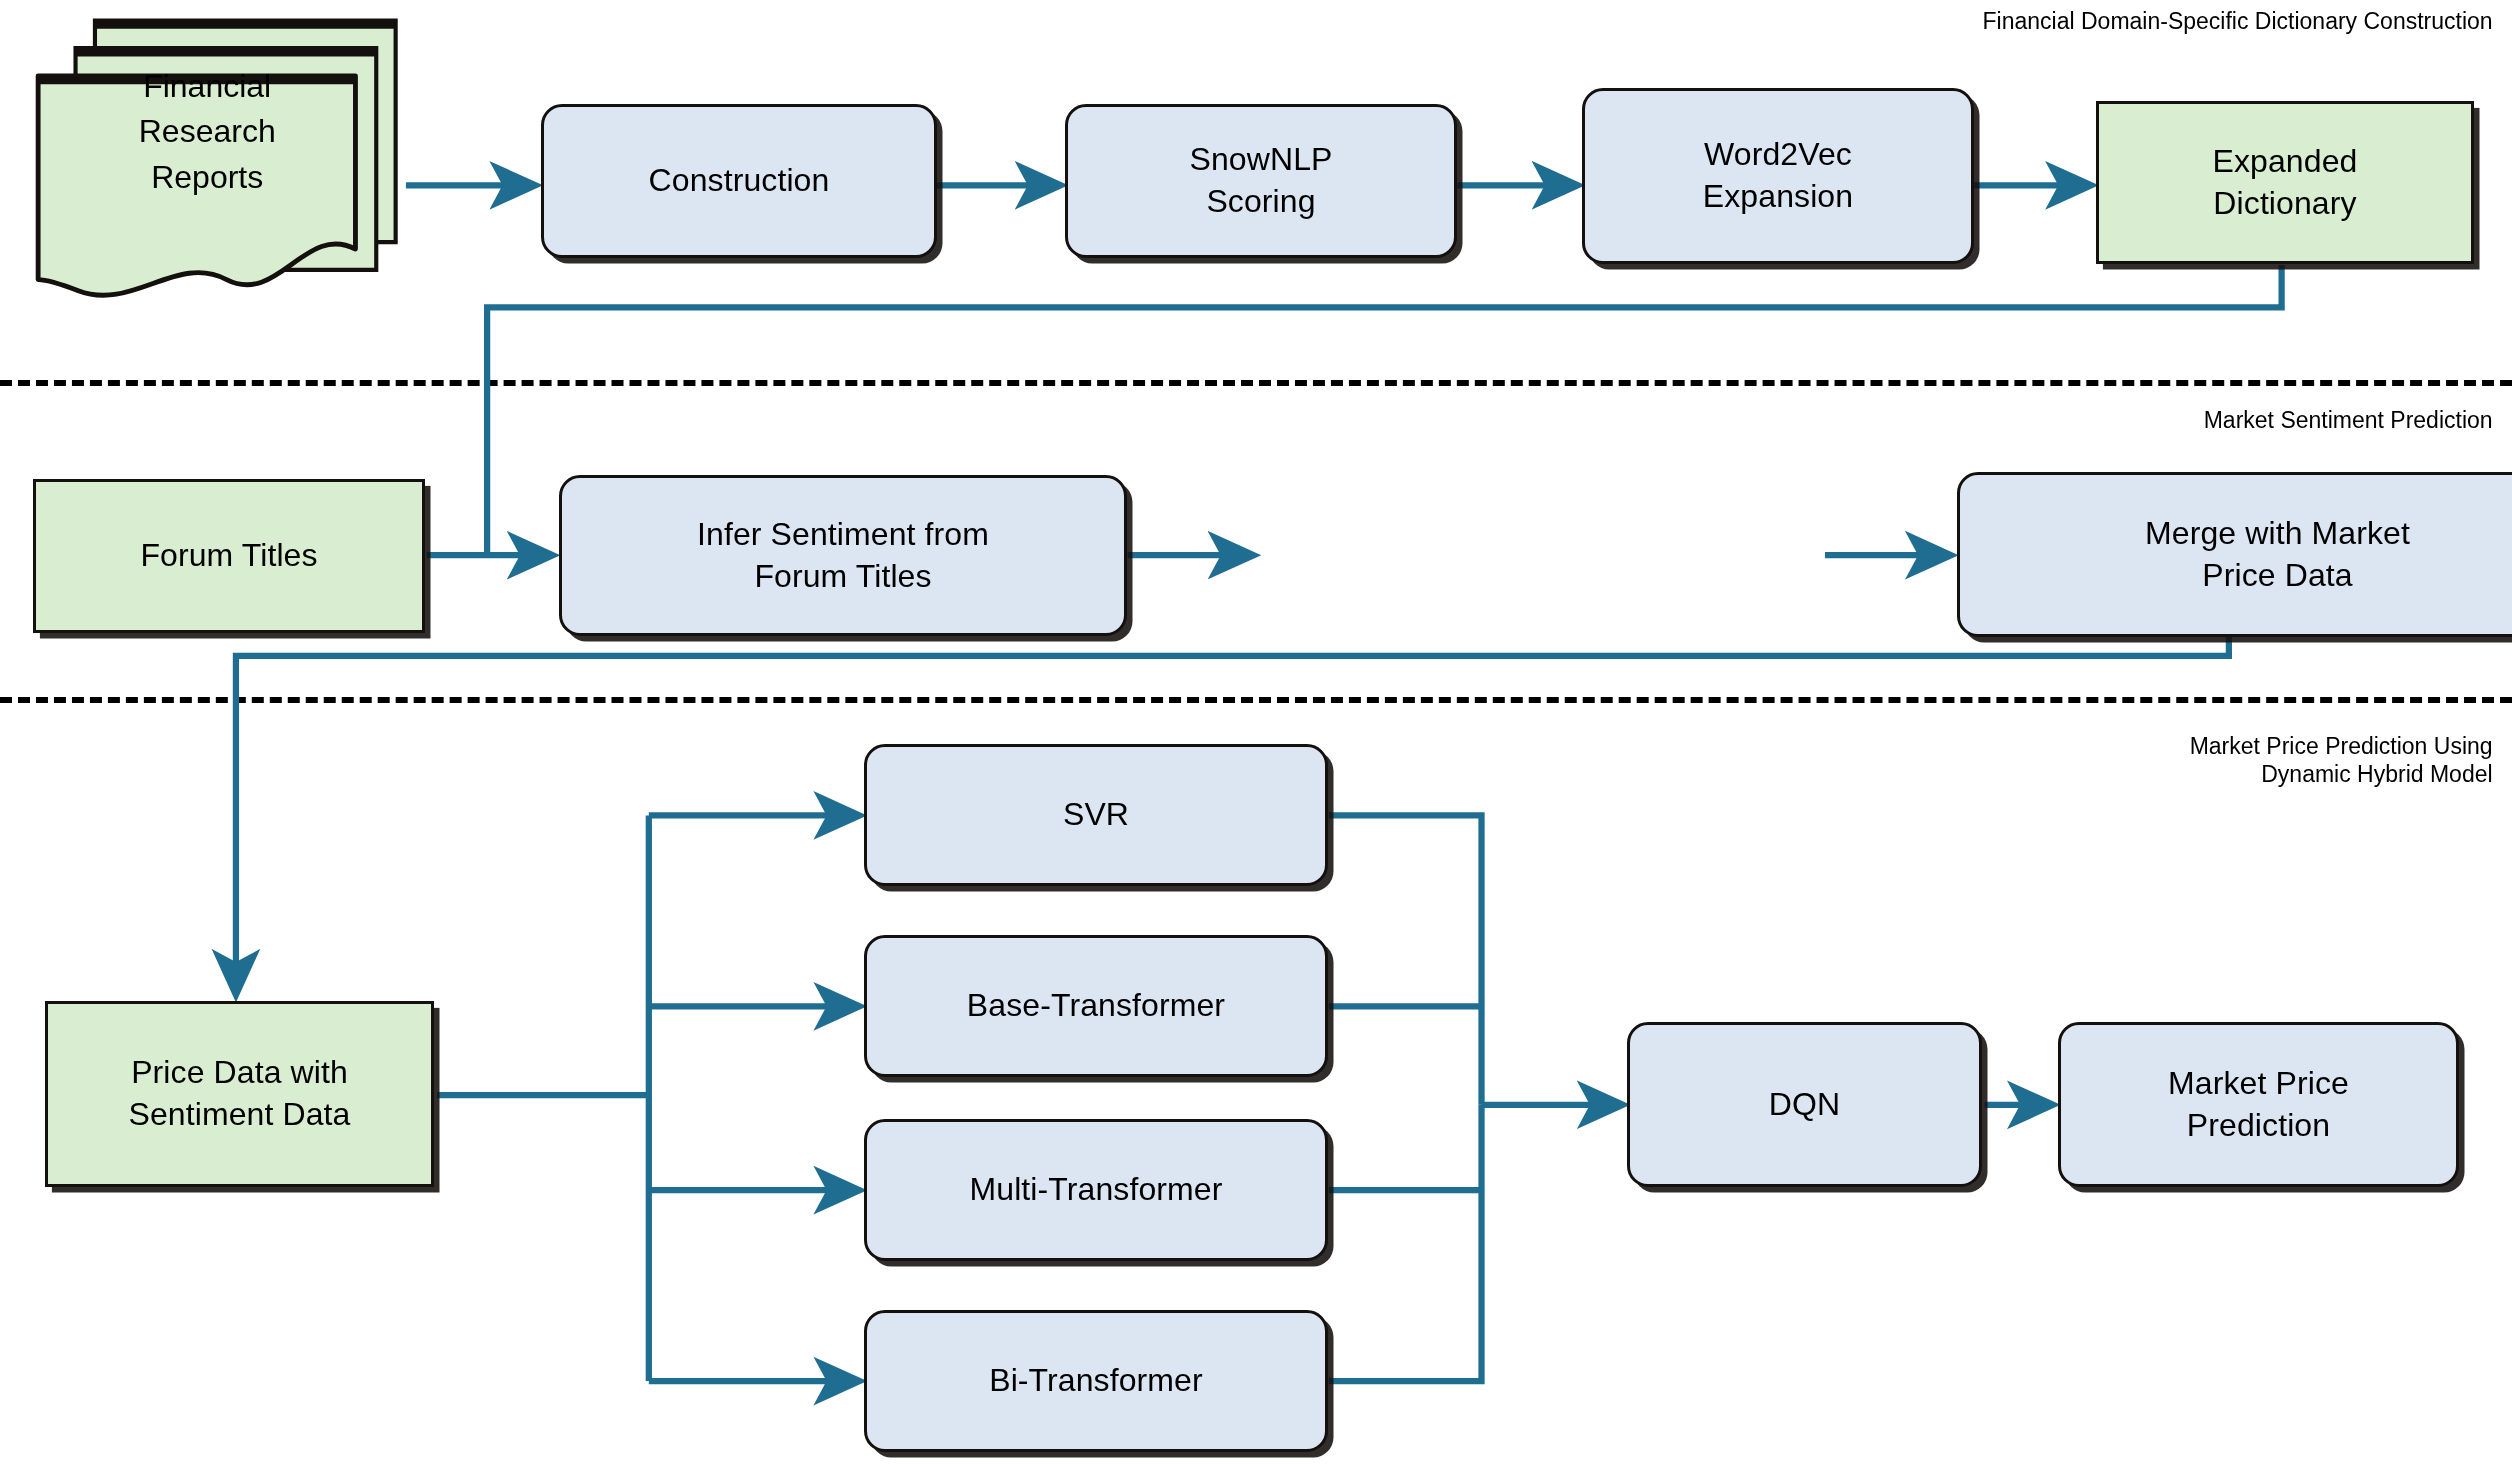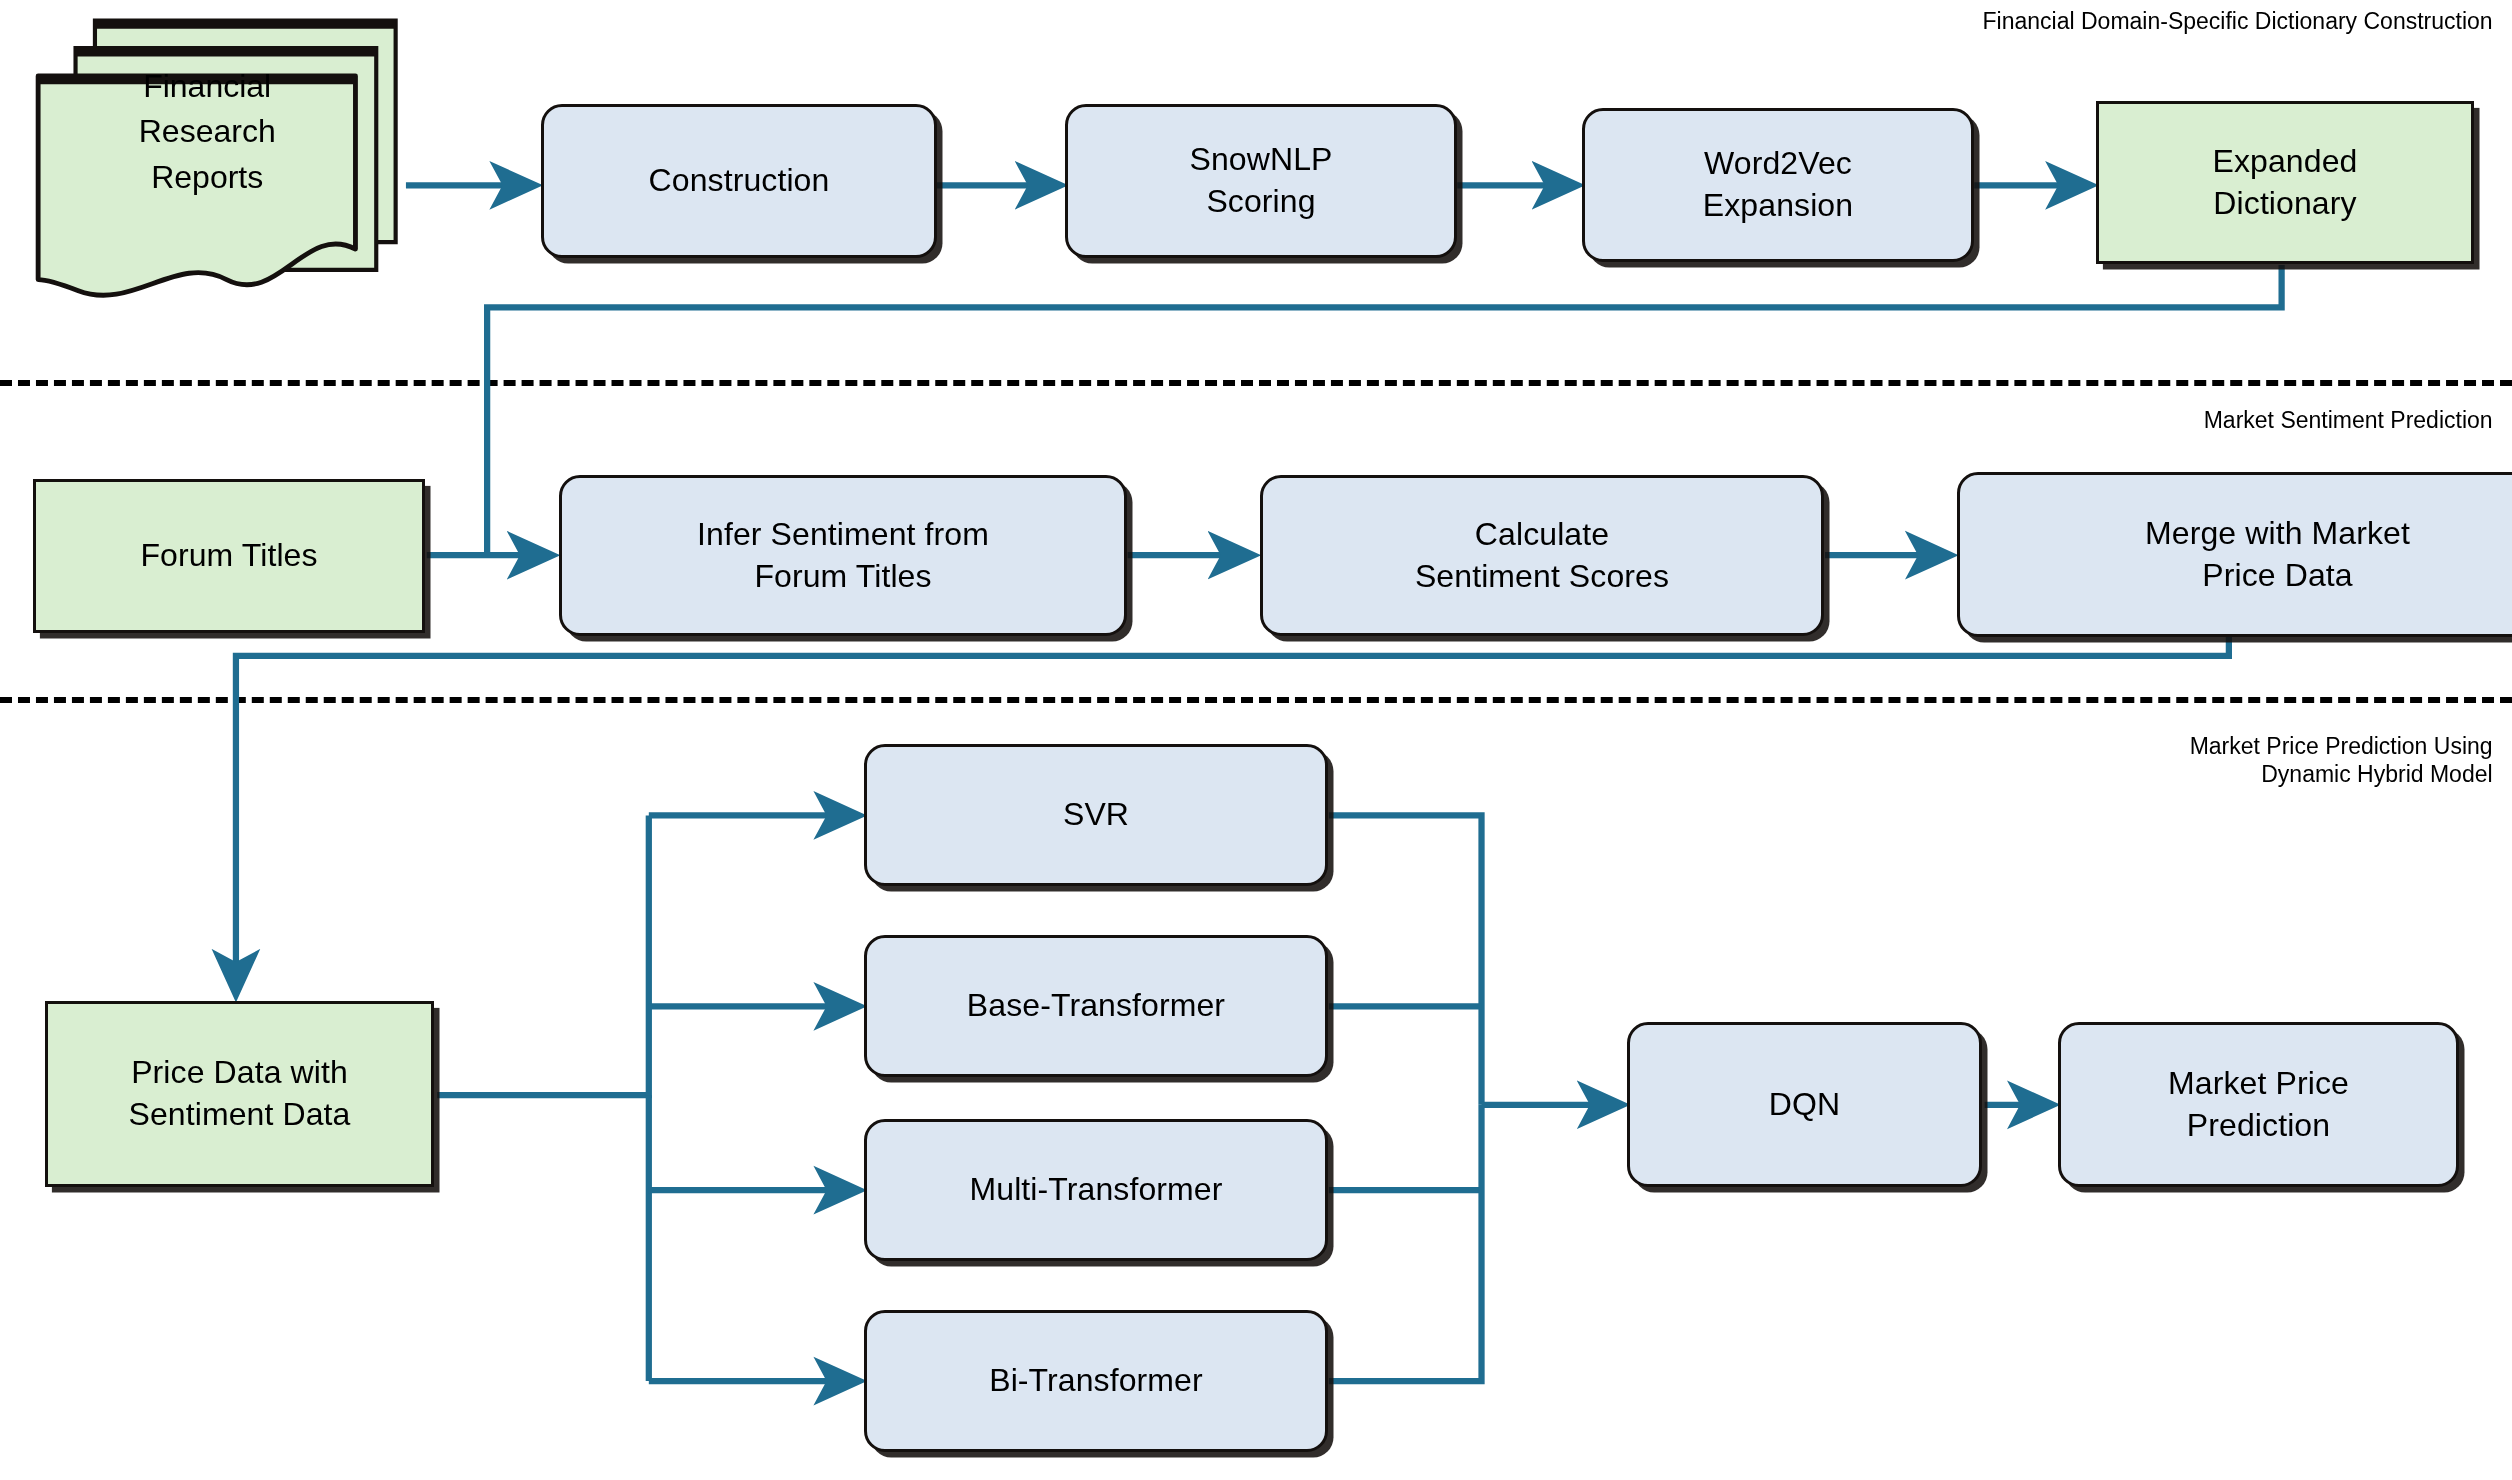--- a/index.html
+++ b/index.html
@@ -117,43 +117,39 @@
 
   <div class="node proc" style="left:541px;top:104px;width:396px;height:154px;">
     <span class="lbl">Construction</span>
   </div>
 
   <div class="node proc" style="left:1065px;top:104px;width:392px;height:154px;">
     <span class="lbl">SnowNLP
 Scoring</span>
   </div>
 
-  <div class="node proc" style="left:1582px;top:108px;width:392px;height:154px;">
+  <div class="node proc" style="left:1582px;top:88px;width:392px;height:176px;">
     <span class="lbl">Word2Vec
 Expansion</span>
   </div>
 
   <div class="node data" style="left:2096px;top:101px;width:378px;height:163px;">
     <span class="lbl">Expanded
 Dictionary</span>
   </div>
 
   <div class="node data" style="left:33px;top:479px;width:392px;height:154px;">
     <span class="lbl">Forum Titles</span>
   </div>
 
   <div class="node proc" style="left:559px;top:475px;width:568px;height:161px;">
     <span class="lbl">Infer Sentiment from
 Forum Titles</span>
   </div>
 
-  <div class="node proc" style="left:1260px;top:475px;width:564px;height:161px;">
-    <span class="lbl">Calculate
-Sentiment Scores</span>
-  </div>
 
   <div class="node proc" style="left:1957px;top:472px;width:641px;height:165px;">
     <span class="lbl">Merge with Market
 Price Data</span>
   </div>
 
   <div class="node data" style="left:45px;top:1001px;width:389px;height:186px;">
     <span class="lbl">Price Data with
 Sentiment Data</span>
   </div>

